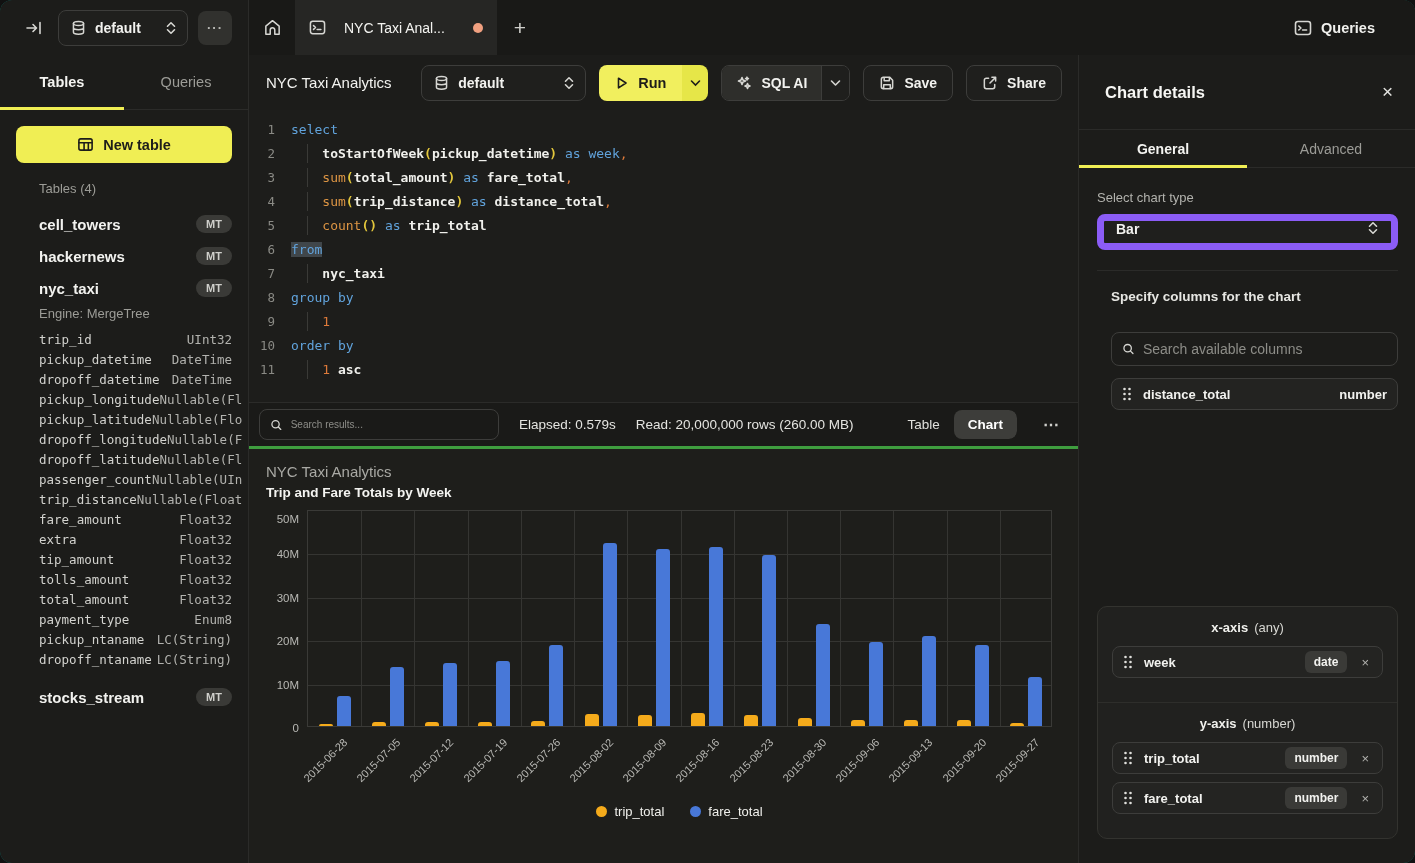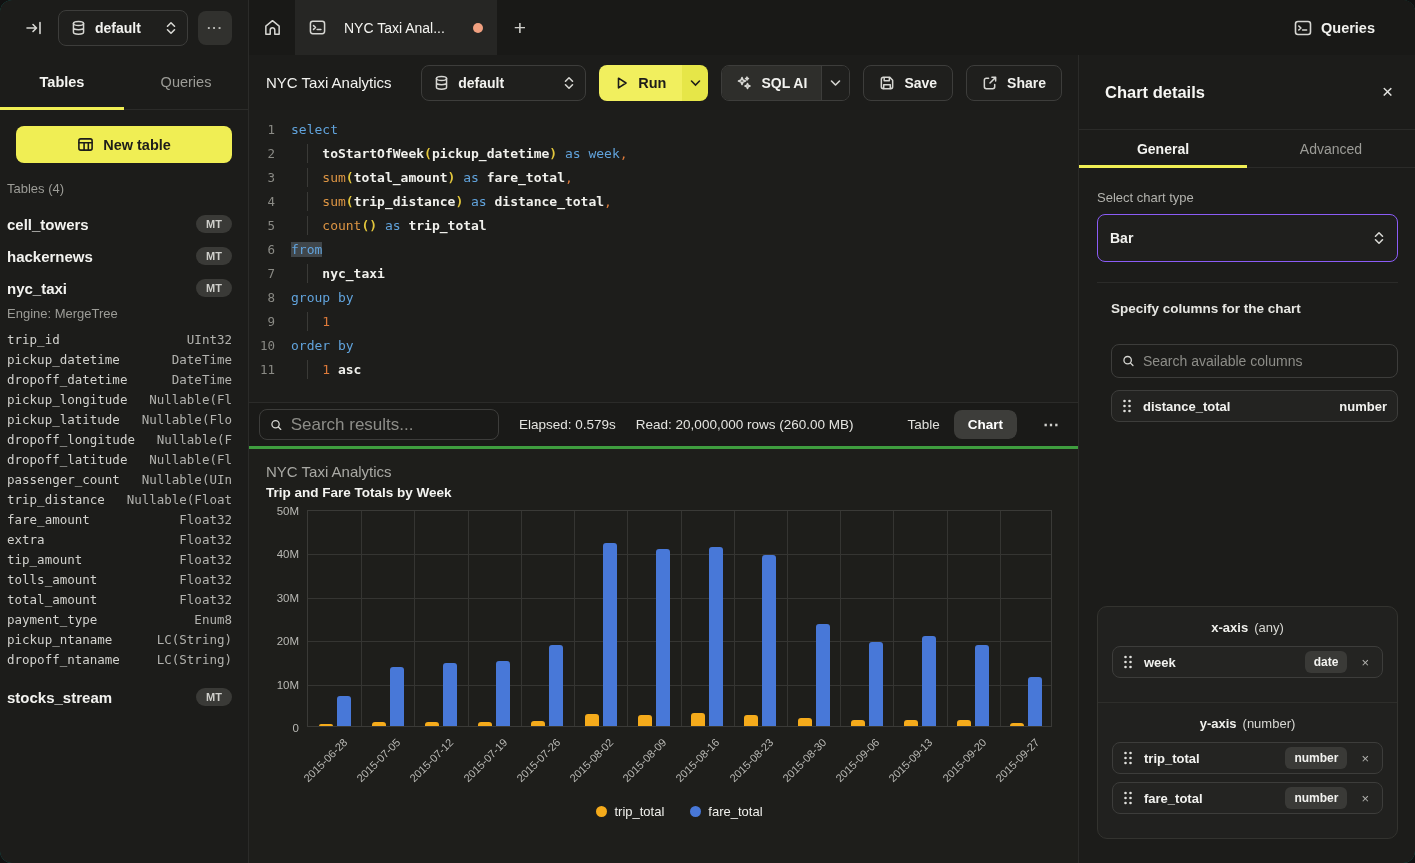--- a/index.html
+++ b/index.html
@@ -35,21 +35,21 @@
   
   .sidebar { width:249px; flex:0 0 249px; border-right:1px solid #2b2b29; display:flex; flex-direction:column; background:#1c1c1a; overflow:hidden; }
   .side-tabs { height:55px; flex:0 0 55px; display:flex; border-bottom:1px solid #2b2b29; }
   .side-tab { flex:1; display:flex; align-items:center; justify-content:center; font-size:14.5px; color:#9c9c97; cursor:pointer; position:relative; }
   .side-tab.active { color:#f4f4f1; font-weight:700; }
   .side-tab.active::after { content:""; position:absolute; left:0; right:0; bottom:-1px; height:3px; background:#f0ee54; }
   .newtable-btn { margin:16px 16px 0 16px; height:37px; flex:0 0 37px; background:#f0ee54; border-radius:8px; display:flex; align-items:center; justify-content:center; gap:9px; color:#1d1d1a; font-weight:700; font-size:14.5px; cursor:pointer; }
   .side-search { margin:12px 16px 0 16px; height:36px; flex:0 0 36px; border:1px solid #3d3d3b; border-radius:8px; display:flex; align-items:center; gap:8px; padding:0 10px; }
   .side-search input { background:transparent; border:none; outline:none; color:#e8e8e4; font-size:14px; width:100%; font-family:"Liberation Sans", sans-serif; }
   .side-search input::placeholder { color:#8d8d88; }
-  .side-scroll { flex:1; overflow:hidden; padding:18px 16px 0 7px; }
+  .side-scroll { flex:1; overflow:hidden; padding:18px 16px 0 7px;margin-left:32px; }
   .tables-label { font-size:13px; color:#9c9c97; margin-bottom:12px; }
   .tbl-item { display:flex; align-items:center; justify-content:space-between; padding:7px 0; cursor:pointer; }
   .tbl-item .tbl-name { font-size:15px; font-weight:600; color:#f2f2ef; }
   .mt-badge { background:#3a3a37; color:#cfcfcb; font-size:11px; font-weight:700; padding:3px 10px; border-radius:10px; }
   .engine-line { font-size:13px; color:#9c9c97; margin:2px 0 8px 0; }
   .cols { font-family:"DejaVu Sans Mono", monospace; font-size:12.5px; }
   .col-row { display:flex; justify-content:space-between; padding:2.5px 0; cursor:pointer; }
   .col-name { color:#d2d2ce; }
   .col-type { color:#b2b2ae; }
   .tbl-item.stocks { margin-top:12px;gap:29px; }
@@ -80,21 +80,21 @@
   .tk.fn { color:#dd9544; }
   .tk.par { color:#e3c73c; font-weight:700; }
   .tk.id { color:#f0f0ec; font-weight:700; }
   .tk.num { color:#dd7a3a; }
   .tk.pun { color:#dd7a3a; }
   .tk.hl { background:#40464a; }
 
   
   .results-bar { height:44px; flex:0 0 44px; background:#1a1a18; border-top:1px solid #2b2b29; display:flex; align-items:center; padding:0 12px 0 10px; gap:20px; }
   .res-search { width:240px; height:31px; border:1px solid #3d3d3b; border-radius:8px; display:flex; align-items:center; gap:8px; padding:0 10px; }
-  .res-search input { background:transparent; border:none; outline:none; color:#e8e8e4; font-size:17px; width:100%; font-family:"Liberation Sans", sans-serif; }
+  .res-search input { background:transparent; border:none; outline:none; color:#e8e8e4; font-size:10px; width:100%; font-family:"Liberation Sans", sans-serif; }
   .res-search input::placeholder { color:#8d8d88; }
   .res-stat { font-size:13.5px; color:#e4e4e0; white-space:nowrap; }
   .res-spacer { flex:1; }
   .toggle { display:flex; border-radius:8px; overflow:hidden; }
   .toggle .opt { padding:7px 14px; font-size:13.5px; color:#e0e0dc; cursor:pointer; border-radius:8px; }
   .toggle .opt.active { background:#3d3d3a; color:#ffffff; font-weight:700; }
   .res-more { color:#cfcfcb; font-size:16px; letter-spacing:1px; padding:0 6px; cursor:pointer; font-weight:700; }
   .progress { height:3px; flex:0 0 3px; background:#3f9e3f; }
 
   
@@ -116,21 +116,21 @@
   .chart-panel { width:337px; flex:0 0 337px; border-left:1px solid #2b2b29; background:#1c1c1a; display:flex; flex-direction:column; overflow:hidden; }
   .cp-header { flex:0 0 75px; display:flex; align-items:center; justify-content:space-between; padding:0 22px 0 26px; border-bottom:1px solid #2b2b29; }
   .cp-title { font-size:16.5px; font-weight:700; color:#f6f6f3; }
   .cp-close { font-size:19px; color:#e4e4e0; cursor:pointer; }
   .cp-tabs { flex:0 0 38px; display:flex; border-bottom:1px solid #2b2b29; }
   .cp-tab { flex:1; display:flex; align-items:center; justify-content:center; font-size:14px; color:#9c9c97; cursor:pointer; position:relative; }
   .cp-tab.active { color:#f4f4f1; font-weight:700; }
   .cp-tab.active::after { content:""; position:absolute; left:0; right:0; bottom:-1px; height:3px; background:#f0ee54; }
   .cp-body { flex:1; display:flex; flex-direction:column; padding:22px 17px 24px 18px; min-height:0; }
   .cp-label { font-size:13px; color:#b2b2ad; margin-bottom:9px; }
-  .cp-select { height:48px; border:1px solid #8b5cf6; border-radius:8px; display:flex; align-items:center; justify-content:space-between; padding:0 12px; cursor:pointer; background:#1f1f1d; }
+  .cp-select { height:36px; border:7px solid #8b5cf6; border-radius:8px; display:flex; justify-content:space-between; padding:0 12px; cursor:pointer; background:#1f1f1d; }
   .cp-select .lbl { font-size:14px; font-weight:600; color:#f2f2ef; }
   .cp-divider { height:1px; background:#2b2b29; margin:20px 0 18px 0; }
   .cp-sub { padding-left:14px; }
   .cp-sublabel { font-size:13.5px; font-weight:700; color:#e6e6e2; margin-bottom:28px; }
   .cp-search { height:34px; border:1px solid #3d3d3b; border-radius:8px; display:flex; align-items:center; gap:8px; padding:0 10px; margin-bottom:12px; }
   .cp-search input { background:transparent; border:none; outline:none; color:#e8e8e4; font-size:14px; width:100%; font-family:"Liberation Sans", sans-serif; }
   .cp-search input::placeholder { color:#8d8d88; }
   .chip { height:32px; border:1px solid #3d3d3b; border-radius:8px; background:#232321; display:flex; align-items:center; gap:11px; padding:0 10px; }
   .chip .drag { color:#e0e0dc; flex:0 0 auto; cursor:grab; }
   .chip .cname { font-size:13px; font-weight:700; color:#f2f2ef; flex:1; }
@@ -437,21 +437,21 @@
         <div class="plot-area" id="plot">
             <div class="ytick" style="top: 217px;">0</div>
             <div class="hgrid" style="top: 173.6px;"></div>
             <div class="ytick" style="top: 173.6px;">10M</div>
             <div class="hgrid" style="top: 130.2px;"></div>
             <div class="ytick" style="top: 130.2px;">20M</div>
             <div class="hgrid" style="top: 86.8px;"></div>
             <div class="ytick" style="top: 86.8px;">30M</div>
             <div class="hgrid" style="top: 43.4px;"></div>
             <div class="ytick" style="top: 43.4px;">40M</div>
-            <div class="ytick" style="top: 0px; margin-left: 16px;">50M</div>
+            <div class="ytick" style="top: 8px; margin-left: 16px;">50M</div>
             <div class="vgrid" style="left: 53.2143px;"></div>
             <div class="vgrid" style="left: 106.429px;"></div>
             <div class="vgrid" style="left: 159.643px;"></div>
             <div class="vgrid" style="left: 212.857px;"></div>
             <div class="vgrid" style="left: 266.071px;"></div>
             <div class="vgrid" style="left: 319.286px;"></div>
             <div class="vgrid" style="left: 372.5px;"></div>
             <div class="vgrid" style="left: 425.714px;"></div>
             <div class="vgrid" style="left: 478.929px;"></div>
             <div class="vgrid" style="left: 532.143px;"></div>

